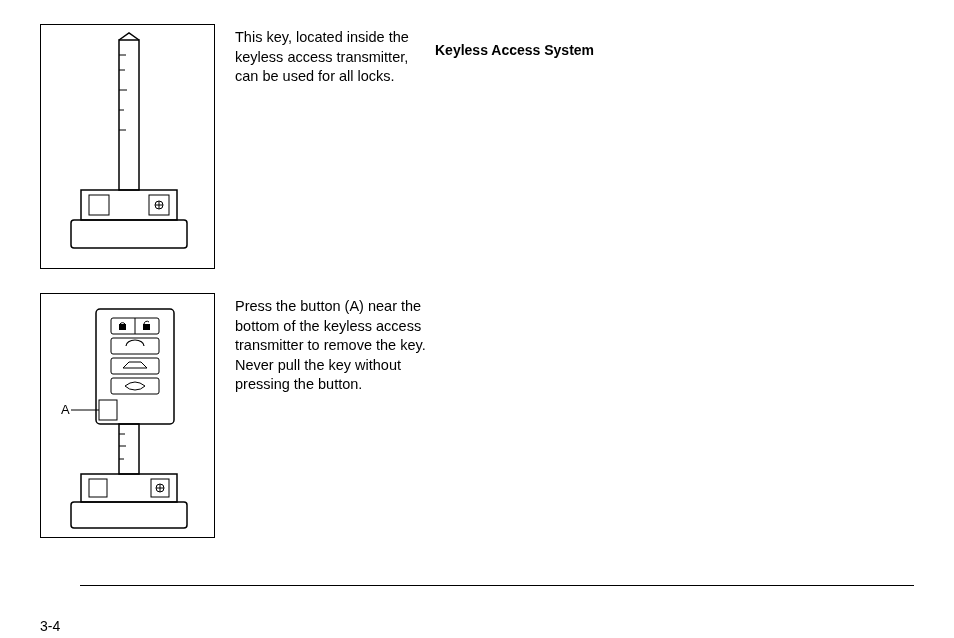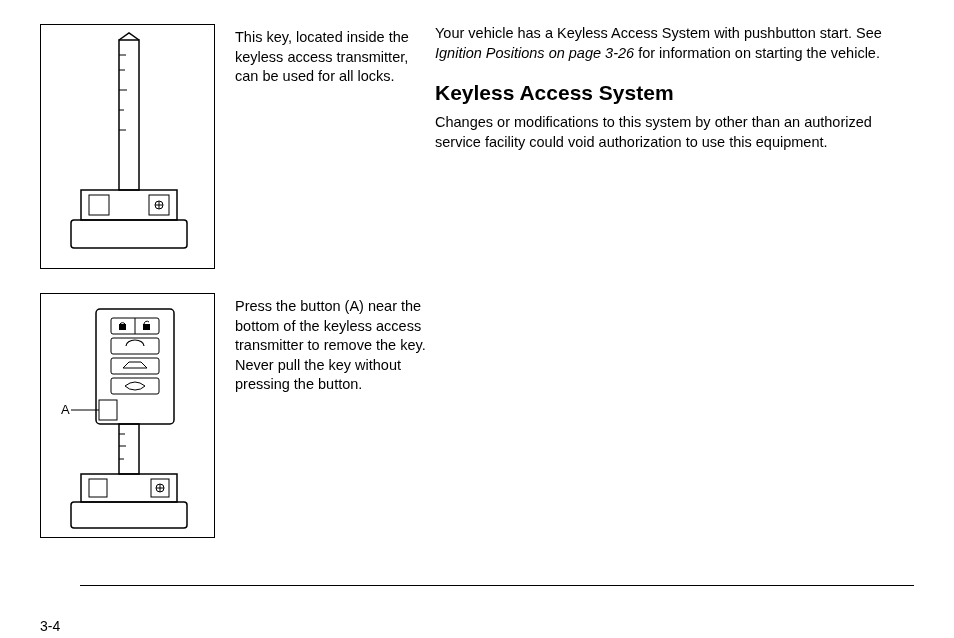--- a/index.html
+++ b/index.html
@@ -41,21 +41,21 @@
   }
   .para {
     font-size: 14.5px;
     line-height: 1.35;
     margin-bottom: 14px;
   }
   .notice { font-weight: bold; }
   .notice-label { font-style: italic; font-weight: bold; }
   .ital { font-style: italic; }
   h2 {
-    font-size: 21px;
+    font-size: 14px;
     font-weight: bold;
     margin: 18px 0 8px 0;
   }
   .footer-line {
     border-top: 1.5px solid #000;
     margin-top: 6px;
   }
   .page-num {
     font-size: 14px;
     position: absolute;
@@ -135,29 +135,25 @@
           <rect x="30" y="208" width="116" height="26" rx="3" fill="none" stroke="#000" stroke-width="1.5"></rect>
         </svg>
       </div>
       <div class="caption">Press the button (A) near the bottom of the keyless access transmitter to remove the key. Never pull the key without pressing the button.</div>
     </div>
 
   </div>
 
   <div class="right-col">
 
-    <p class="para">
-      <span>Your vehicle has a Keyless Access System with pushbutton start. See </span><span class="ital">Ignition Positions on page 3-26</span><span> for information on starting the vehicle.</span>
-    </p>
 
 
 
     <h2>Keyless Access System</h2>
 
 
-    <p class="para">Changes or modifications to this system by other than an authorized service facility could void authorization to use this equipment.</p>
 
   </div>
 
 </div>
 
 <div class="page-num">3-4</div>
 <div class="footer-line" style="margin-left:40px;"></div>
 
 </body></html>

